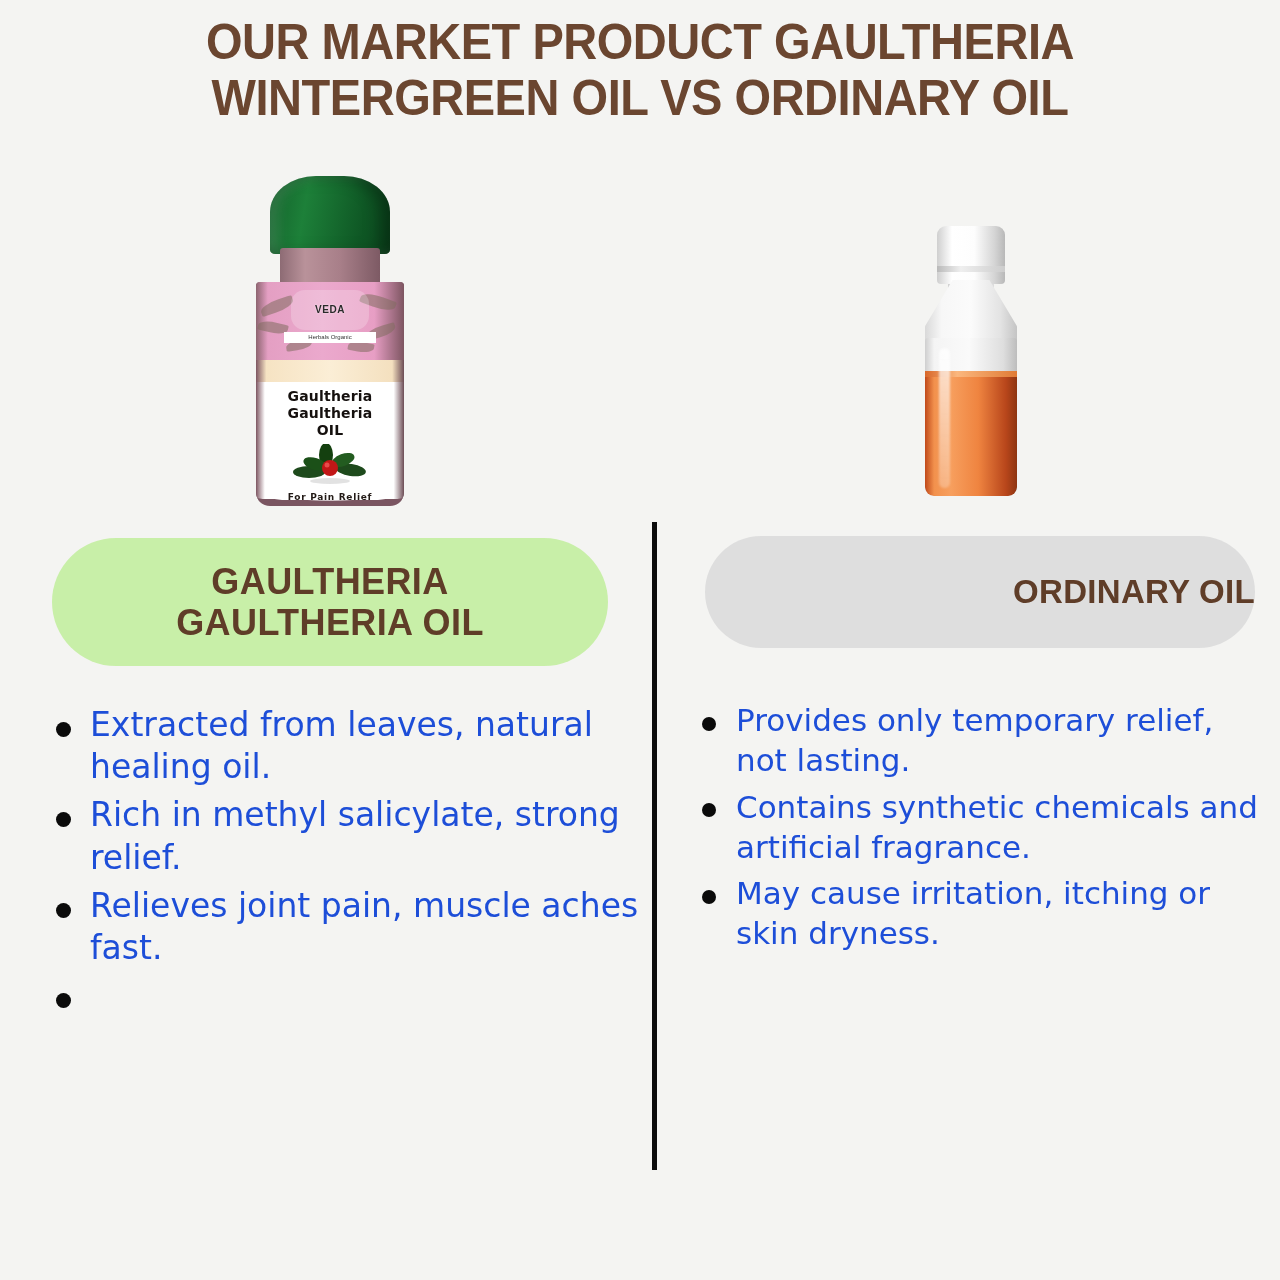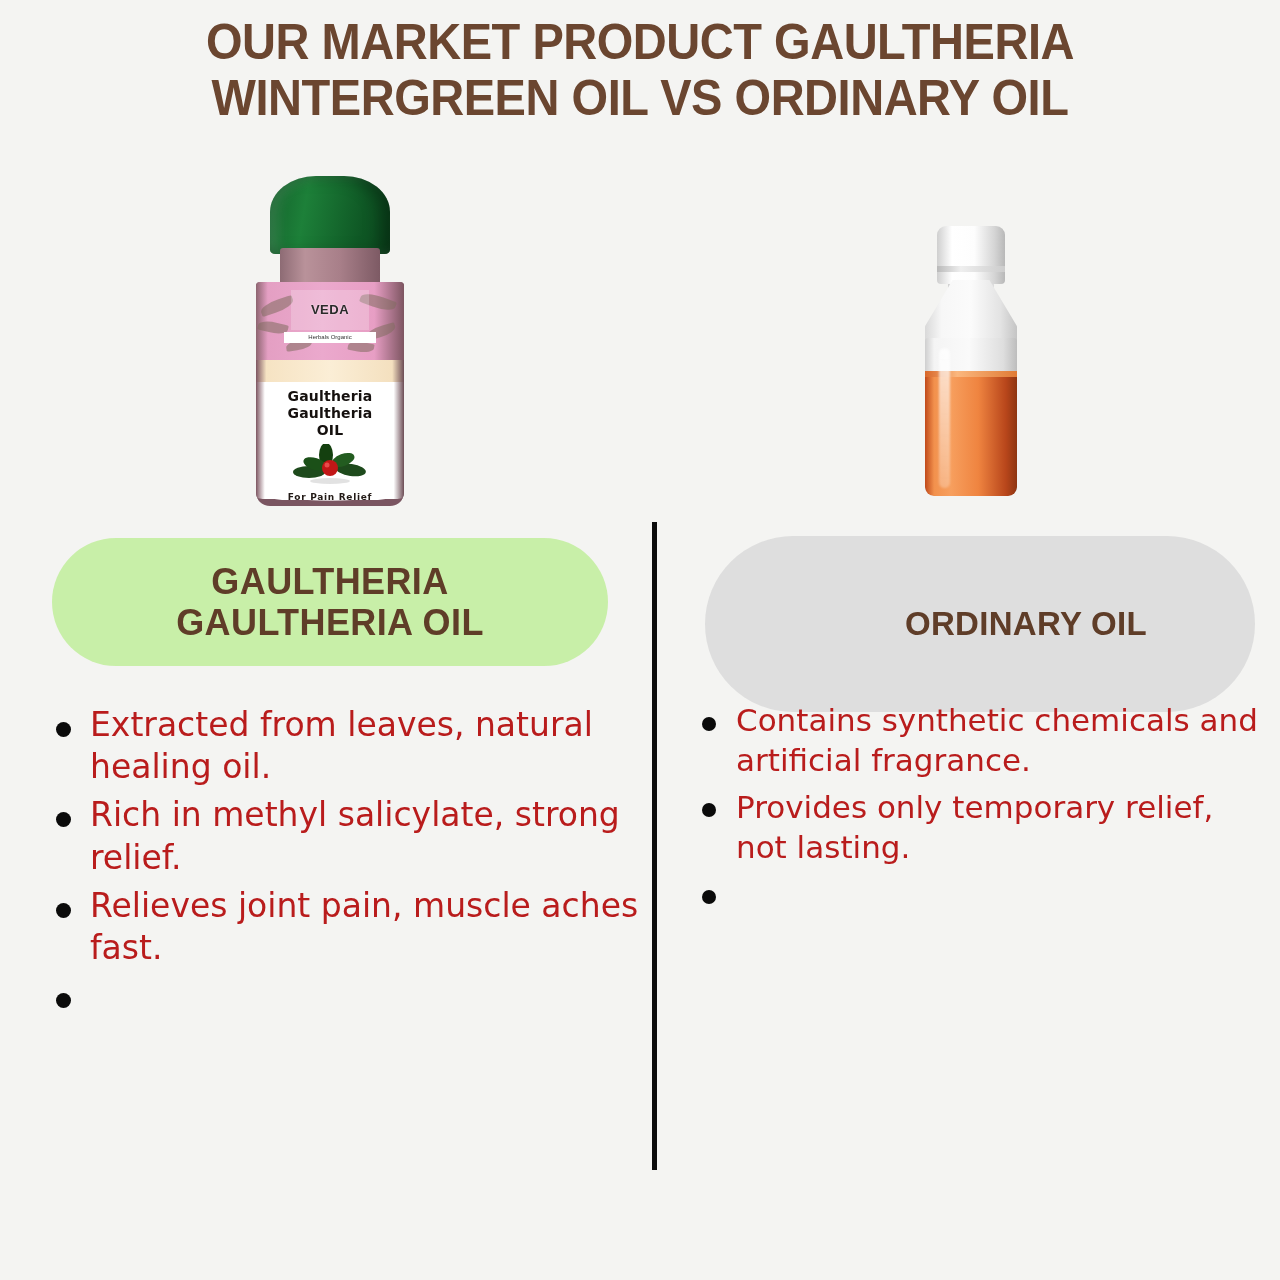--- a/index.html
+++ b/index.html
@@ -52,23 +52,23 @@
     overflow:hidden;
   }
   .bl-leaf {
     position:absolute; background:#7f6b5e; opacity:.55;
     border-radius:60% 10% 60% 10%;
   }
   .bl-logo {
     position:absolute; left:50%; top:8px; transform:translateX(-50%);
     width:78px; height:40px;
     background:rgba(255,255,255,.22);
-    color:#2a2a2a; font-size:13px; font-weight:bold; text-align:center;
+    color:#2a2a2a; font-size:10px; font-weight:bold; text-align:center;
     line-height:40px; letter-spacing:.5px;
-    border-radius:0; overflow:hidden;
+    border-radius:14px; overflow:hidden;
     text-shadow:0 0 2px rgba(255,255,255,.7);
     filter:blur(.4px);
   }
   .bl-logo-sub {
     position:absolute; left:50%; top:50px; transform:translateX(-50%);
     width:92px; height:11px; background:#ffffff;
     font-size:6px; color:#333; text-align:center; line-height:11px;
     filter:blur(.3px); overflow:hidden; white-space:nowrap;
   }
   .bl-cream {
@@ -154,34 +154,34 @@
     border-radius:999px;
     text-align:center;
     line-height:1.14;
   }
   .pill-left {
     left:52px; top:538px; width:556px; height:128px;
     background:#C8EFA8; font-size:36px; letter-spacing:.4px;
   }
   .pill-left .ln { display:block; }
   .pill-right {
-    left:705px; top:536px; width:550px; height:176px;
+    left:705px; top:536px; width:550px; height:112px;
     background:#DEDEDE; font-size:33px; letter-spacing:.3px;
-    justify-content:center; padding-left:92px;
+    justify-content:flex-end; padding-left:92px;
   }
 
   
   .col { position:absolute; }
   .col-left { left:38px; top:704px; width:610px; }
   .col-right { left:684px; top:700px; width:580px; }
 
   ul.bullets { list-style:none; }
   ul.bullets li {
     position:relative;
-    color:#b91c1c;
+    color:#1d4ed8;
     font-family:"DejaVu Sans","Liberation Sans", sans-serif;
     padding-left:52px;
     margin-bottom:6px;
   }
   .col-left ul.bullets li { font-size:33px; line-height:1.28; }
   .col-right ul.bullets li { font-size:31px; line-height:1.30; }
   ul.bullets li .dot {
     position:absolute; left:18px; top:.54em;
     width:15px; height:15px; border-radius:50%;
     background:#0a0a0a;
@@ -278,25 +278,26 @@
       <li>
         <span class="dot"></span>
       </li>
     </ul>
   </div>
 
   <div class="col col-right">
     <ul class="bullets">
       <li>
         <span class="dot"></span>
+        <span>Provides only temporary relief, not lasting.</span>
+      </li>
+      <li>
+        <span class="dot"></span>
         <span>Contains synthetic chemicals and artificial fragrance.</span>
       </li>
       <li>
         <span class="dot"></span>
-        <span>Provides only temporary relief, not lasting.</span>
-      </li>
-      <li>
-        <span class="dot"></span>
+        <span>May cause irritation, itching or skin dryness.</span>
       </li>
     </ul>
   </div>
 
 </div>
 
 </body></html>

